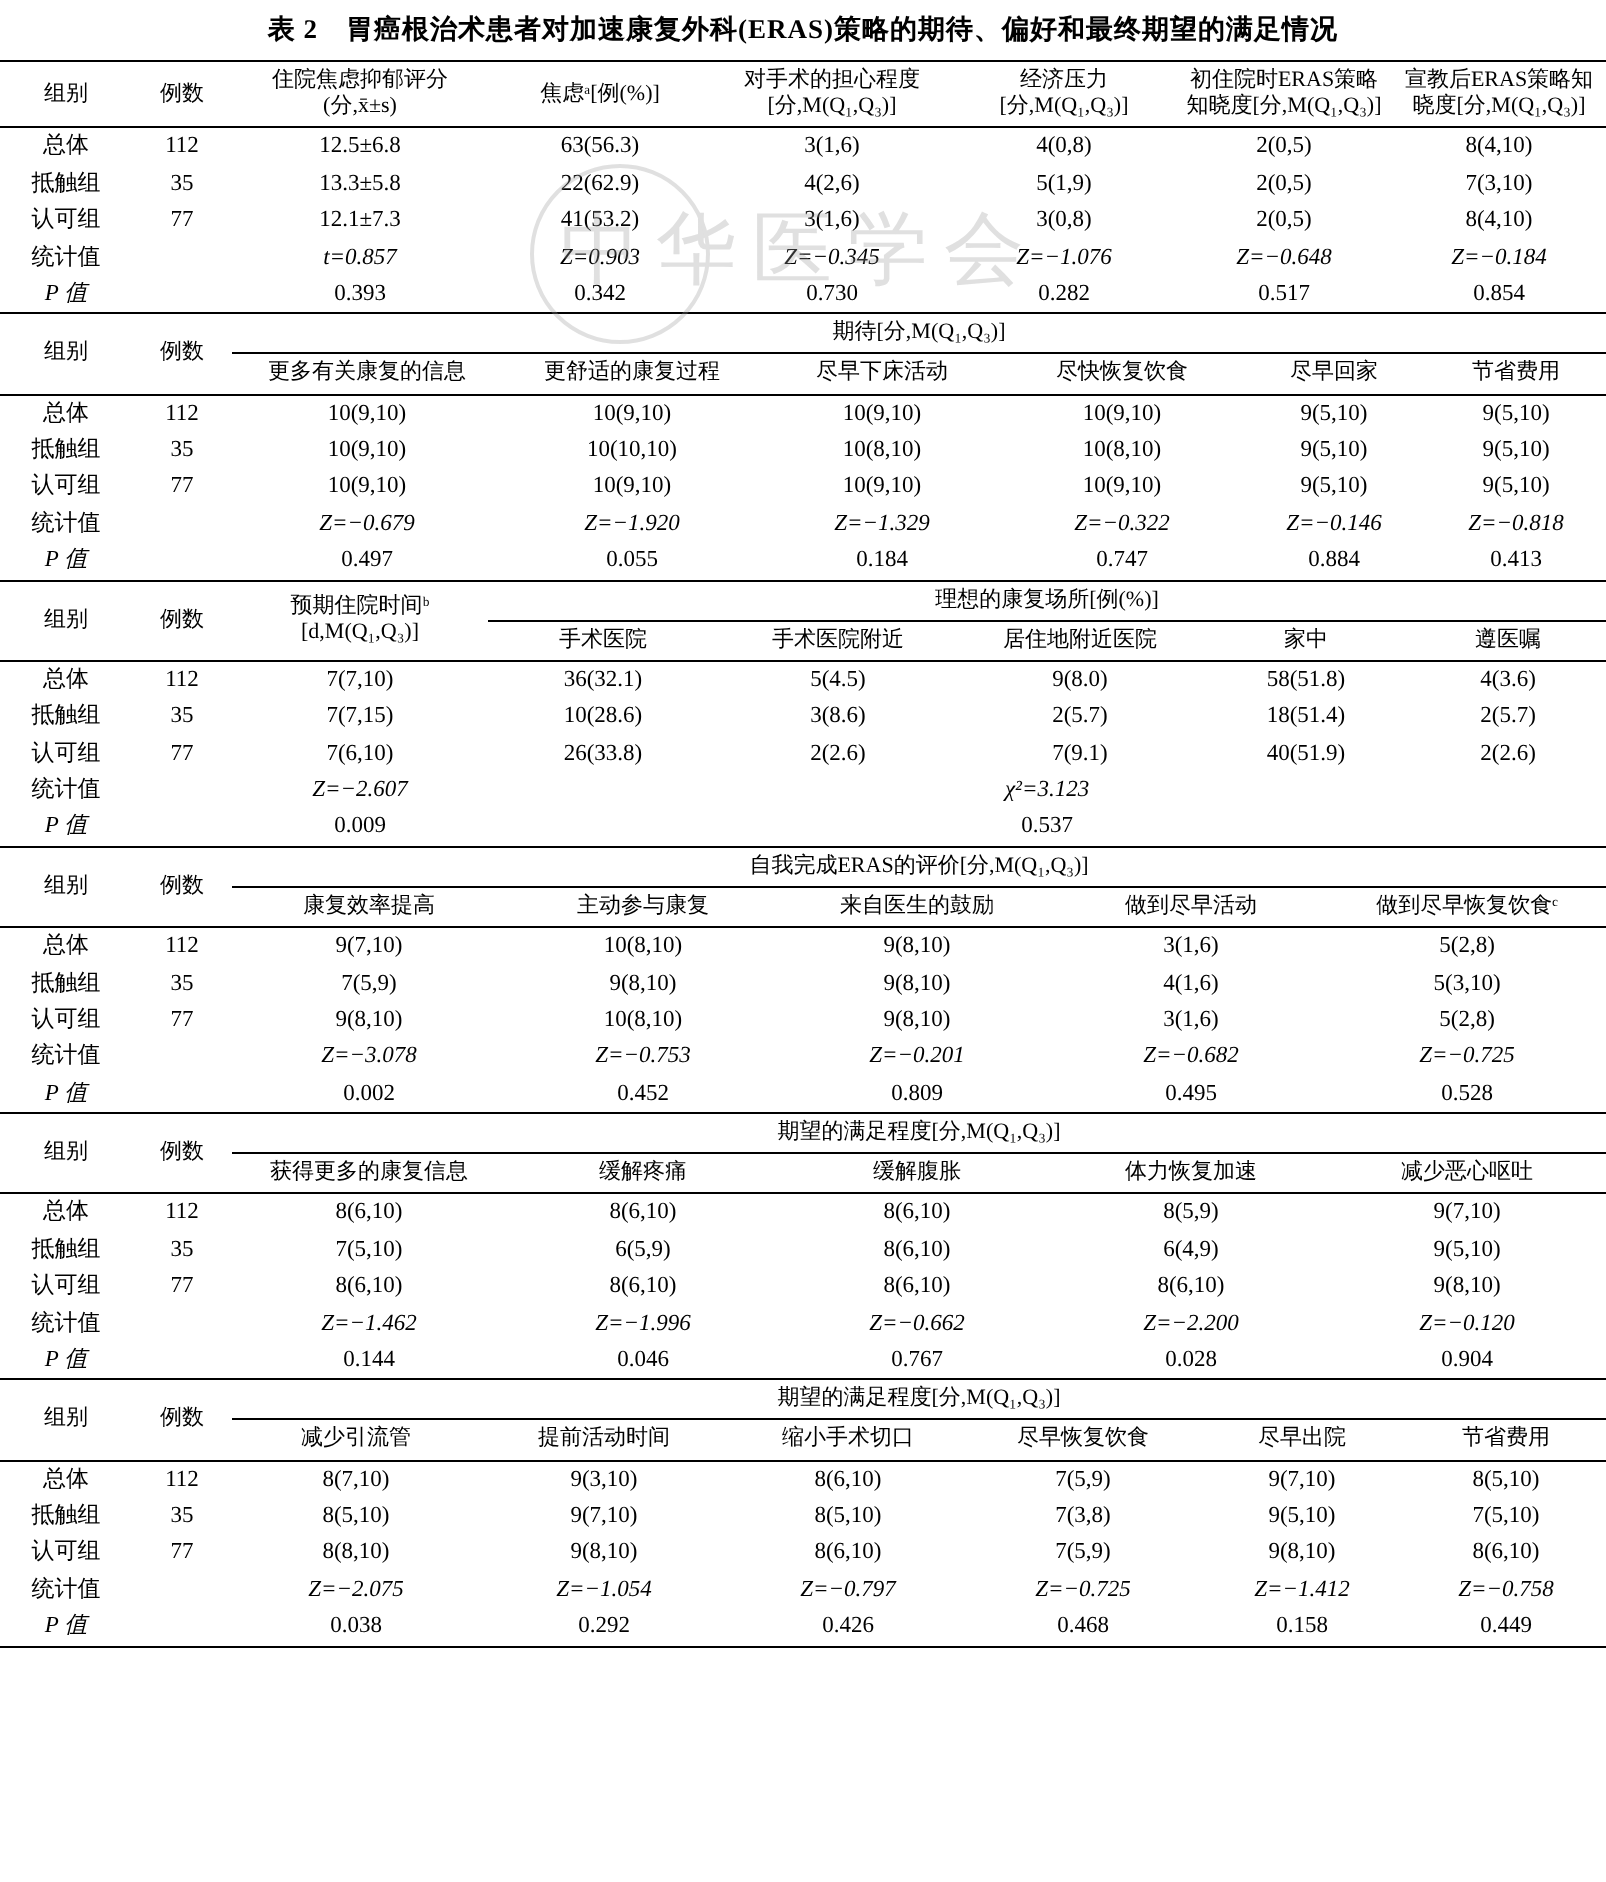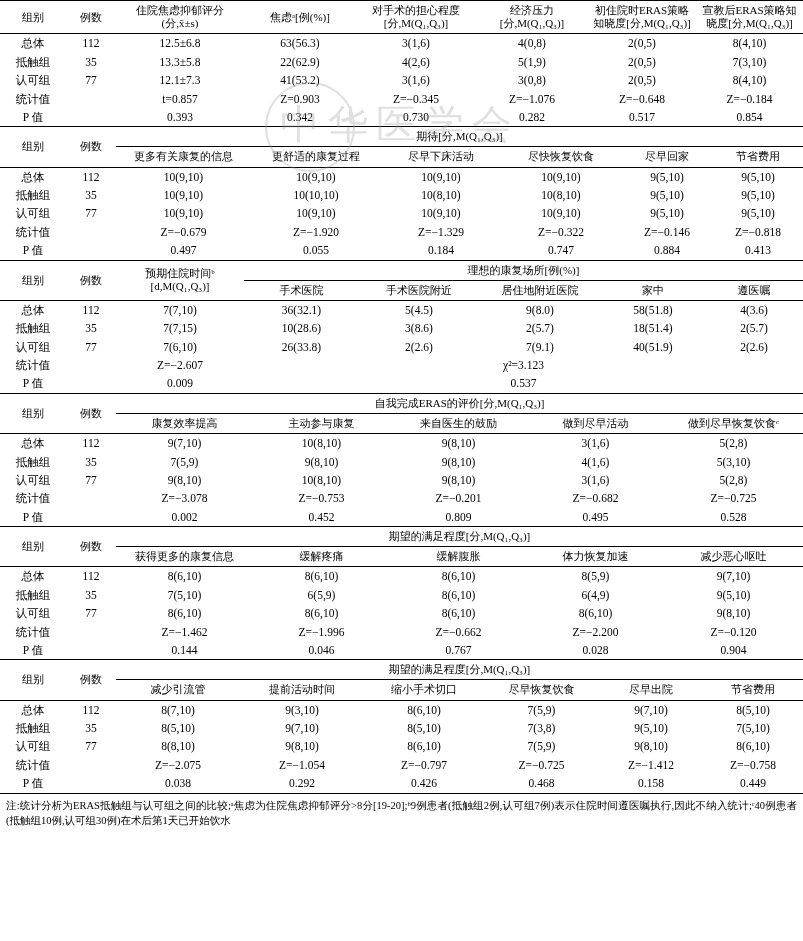--- a/index.html
+++ b/index.html
@@ -29,21 +29,21 @@
     text-align:center;
     vertical-align:middle;
     line-height:1.25;
     font-weight:normal;
   }
   .rule-top td{border-top:1.6px solid #000;}
   .rule-bot td{border-bottom:1.6px solid #000;}
   .rule-thin-bot td{border-bottom:0.9px solid #000;}
   .hdr td{font-size:11px;line-height:1.2;padding:3px 2px;}
   .grp-label{font-size:11.5px;}
-  .italic{}
+  .italic{font-style:italic;}
   .spanhdr{border-bottom:0.9px solid #000;}
   .note{
     font-size:10.5px;
     line-height:1.45;
     padding:4px 6px 8px 6px;
     text-align:justify;
   }
   .watermark{
     position:absolute;
     left:265px;
@@ -64,20 +64,23 @@
   .wm-ring{
     position:absolute;left:0;top:2px;width:86px;height:86px;
     border:2px solid #9a9a9a;border-radius:50%;
   }
 </style>
 </head>
 <body>
 
 <div class="page">
 
+  <div class="title">
+    <span class="tnum">表 2</span><span>胃癌根治术患者对加速康复外科(ERAS)策略的期待、偏好和最终期望的满足情况</span>
+  </div>
 
   <div class="watermark">
     <div class="wm-ring"></div>
     <div class="wm-text">中华医学会</div>
   </div>
 
   <table>
     <colgroup>
       <col style="width:66px">
         <col style="width:50px">
@@ -516,15 +519,14 @@
       <td>0.038</td>
       <td>0.292</td>
       <td>0.426</td>
       <td>0.468</td>
       <td>0.158</td>
       <td>0.449</td>
     </tr>
   </tbody>
     </table>
 
-  <div class="note">注:统计分析为ERAS抵触组与认可组之间的比较;ᵃ焦虑为住院焦虑抑郁评分&gt;8分[19-20];ᵇ9例患者(抵触组2例,认可组7例)表示住院时间遵医嘱执行,因此不纳入统计;ᶜ40例患者(抵触组10例,认可组30例)在术后第1天已开始饮水</div>
 
 </div>
 
 </body></html>

